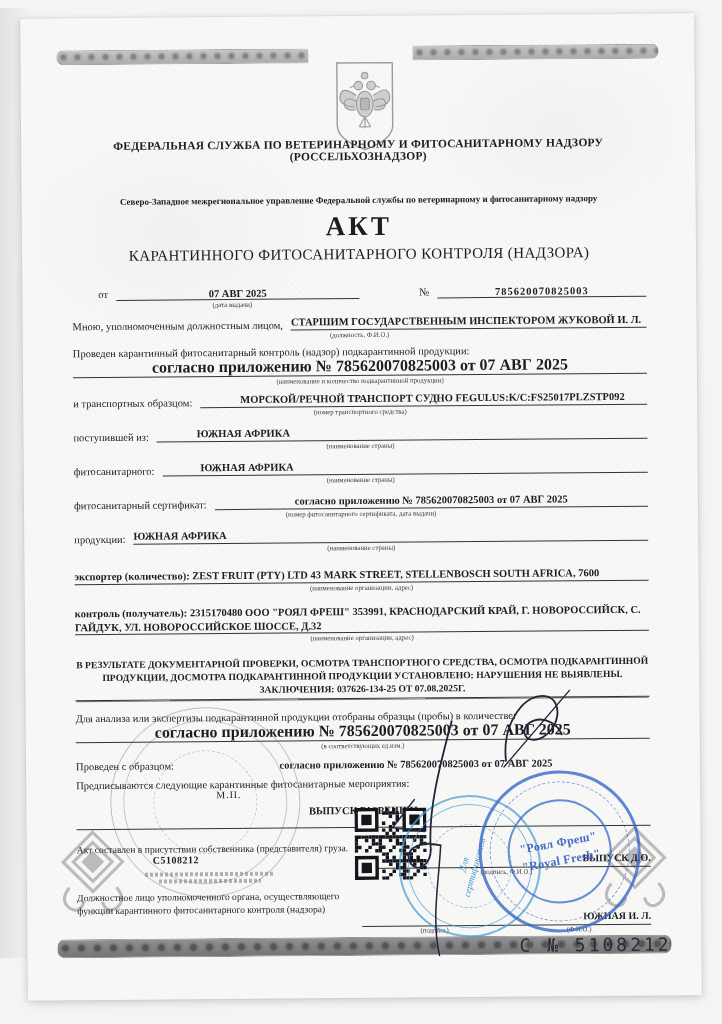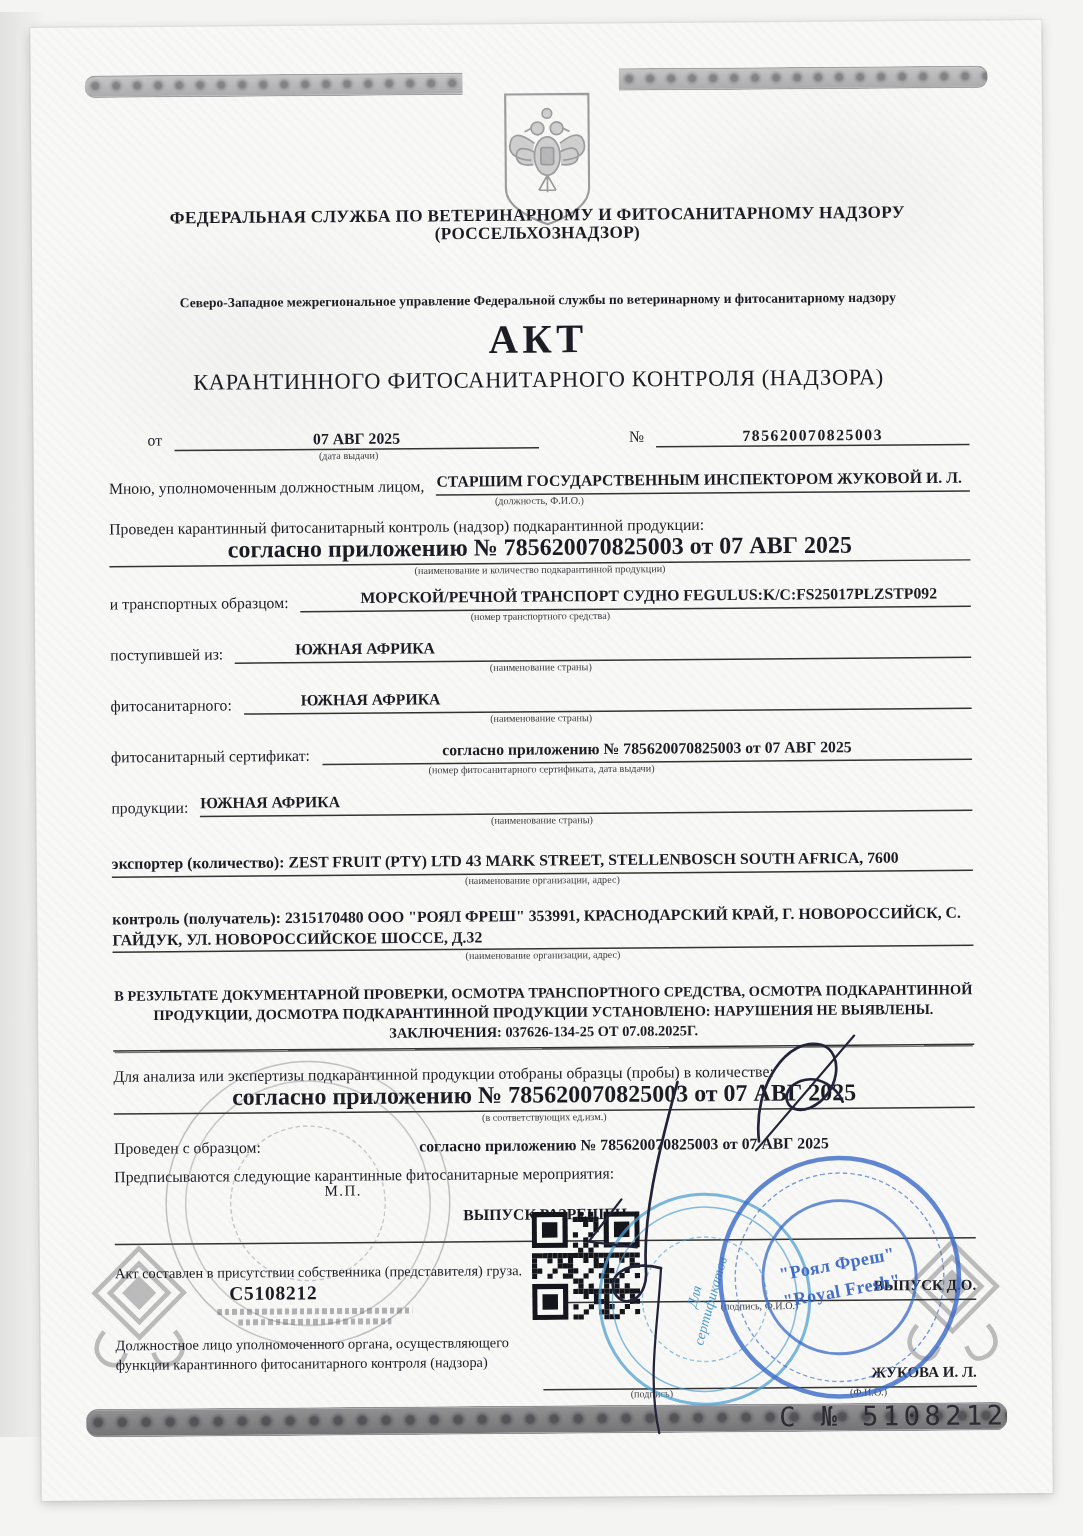--- a/index.html
+++ b/index.html
@@ -70,21 +70,21 @@
   .sigrow .line{border-bottom:1px solid #333;height:14px;display:flex;justify-content:flex-end;}
   .signame{font-weight:bold;font-size:10px;white-space:nowrap;}
   .sigsub{display:flex;font-size:6.8px;color:#3c3c42;}
   .sigsub .a{flex:1;text-align:center;}
   
   .mp-stamp{position:absolute;left:84px;top:690px;width:188px;height:188px;border-radius:50%;
     border:1px solid rgba(90,90,100,.35);transform:rotate(8deg);}
   .mp-stamp::before{content:"";position:absolute;inset:12px;border-radius:50%;border:1px solid rgba(90,90,100,.3);}
   .mp-stamp::after{content:"";position:absolute;inset:42px;border-radius:50%;border:1px dashed rgba(90,90,100,.3);}
   .mp-label{position:absolute;left:142px;top:772px;font-size:10px;letter-spacing:1px;margin-left:48px;}
-  .form-number{position:absolute;left:126px;top:837px;font-weight:bold;font-size:13px;letter-spacing:.5px;}
+  .form-number{position:absolute;left:126px;top:837px;font-weight:bold;font-size:10px;letter-spacing:.5px;}
   .microprint{position:absolute;left:118px;top:855px;width:130px;}
   .microprint i{display:block;height:4px;margin-bottom:3px;
     background:repeating-linear-gradient(90deg, rgba(90,90,100,.45) 0 3px, transparent 3px 5px);}
   .microprint i:last-child{width:78%;margin-left:11%;}
   .qr{position:absolute;left:328px;top:792px;width:72px;height:72px;}
   .stamp-cert{position:absolute;left:372px;top:780px;width:138px;height:138px;border-radius:50%;
     border:2.5px solid rgba(80,160,210,.75);transform:rotate(14deg);color:rgba(60,145,200,.9);}
   .stamp-cert::before{content:"";position:absolute;inset:7px;border-radius:50%;border:1.5px solid rgba(80,160,210,.7);}
   .stamp-cert::after{content:"";position:absolute;inset:27px;border-radius:50%;border:1.5px dashed rgba(80,160,210,.6);}
   .stamp-cert .txt{position:absolute;inset:0;display:flex;flex-direction:column;align-items:center;justify-content:center;
@@ -256,21 +256,21 @@
         <div class="sigsub">
             <span class="a">(подпись, Ф.И.О.)</span>
           </div>
       </div>
     </div>
 
     <div class="sigrow">
       <div class="left">Должностное лицо уполномоченного органа, осуществляющего функции карантинного фитосанитарного контроля (надзора)</div>
       <div class="right">
         <div class="line" style="margin-top:10px;">
-            <span class="signame">ЖУКОВА И. Л.</span>
+            <span class="signame">ЮЖНАЯ И. Л.</span>
           </div>
         <div class="sigsub">
           <span class="a">(подпись)</span>
           <span class="a">(Ф.И.О.)</span>
         </div>
       </div>
     </div>
 
   </div>
 

